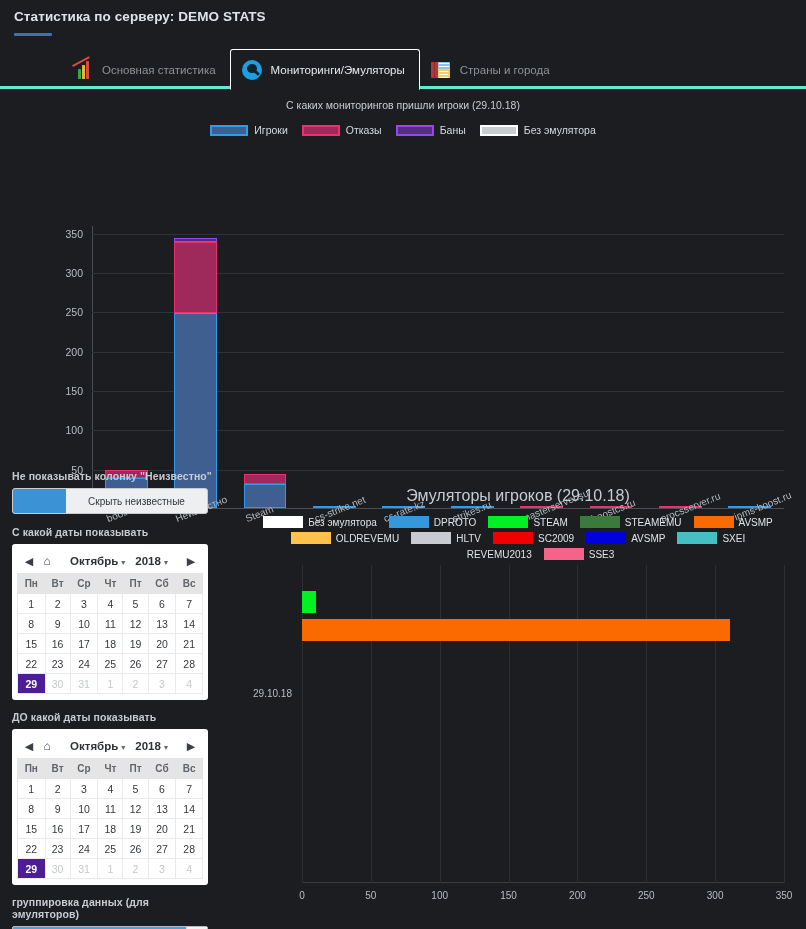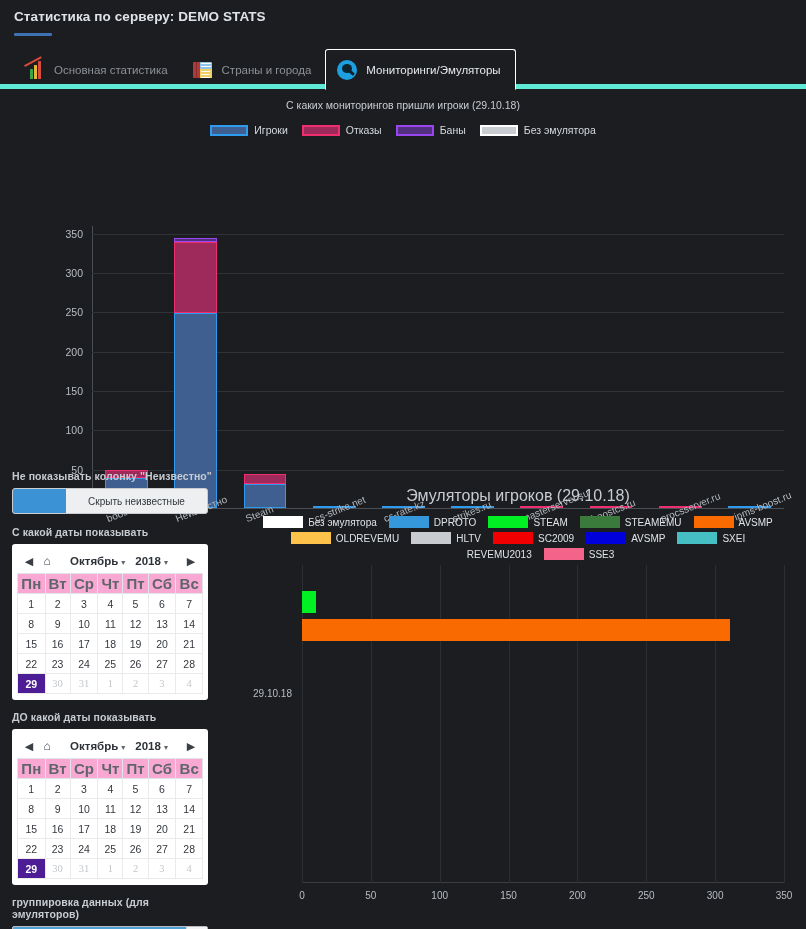--- a/index.html
+++ b/index.html
@@ -18,21 +18,22 @@
     letter-spacing: .1px;
   }
   .title-rule {
     width: 38px; height: 3px; background: #3f72b5;
     margin: 9px 0 0 0; border-radius: 1px;
   }
 
   
   .tabbar {
     position: relative; margin-top: 11px; height: 42px;
-    border-bottom: 5px solid #5eead4;
+    border-bottom: 3px solid #5eead4;
+    padding-left: 48px;
   }
   .tabs { display: flex; align-items: flex-end; height: 42px; padding-left: 14px; }
   .tab {
     display: flex; align-items: center; gap: 8px;
     height: 41px; padding: 0 14px 0 10px;
     color: #8d9298; font-size: 11.5px; white-space: nowrap;
     cursor: pointer; position: relative; top: 1px;
   }
   .tab.active {
     color: #e6eaee;
@@ -107,25 +108,25 @@
                 color:#32373c; font-size:10px; }
 
   .cal { width:196px; background:#fff; border-radius:3px; padding:5px 5px 6px; margin-top:4px; }
   .cal-head { display:flex; align-items:center; height:24px; padding:0 3px; }
   .cal-nav { width:18px; text-align:center; color:#3a3f45; font-size:11px; cursor:pointer; }
   .cal-home { width:18px; text-align:center; color:#3a3f45; font-size:12px; cursor:pointer; }
   .cal-mid { flex:1; display:flex; justify-content:center; gap:10px; }
   .cal-sel { color:#2d3238; font-size:11.5px; font-weight:bold; cursor:pointer; }
   .cal-sel:after { content:'▾'; font-size:8px; margin-left:3px; font-weight:normal; color:#60666d;}
   table.caltbl { border-collapse:collapse; width:100%; }
-  table.caltbl th { background:#f9a8d4; color:#5f656b; font-size:15px; font-weight:bold;
+  table.caltbl th { background:#e5e5e5; color:#5f656b; font-size:10px; font-weight:bold;
                     height:20px; border:1px solid #e2e4e7; }
   table.caltbl td { height:20px; text-align:center; color:#33383e; font-size:10.5px;
                     border:1px solid #e9eaec; cursor:pointer; }
-  table.caltbl td.out { color:#c3c7cb;font-family:Liberation Serif, serif; }
+  table.caltbl td.out { color:#c3c7cb; }
   table.caltbl td.sel { background:#4c1d95; color:#fff; font-weight:bold; }
 
   .listbox { width:196px; height:46px; background:#fff; border:1px solid #b9bdc2;
              border-radius:2px; margin-top:4px; position:relative; overflow:hidden; }
   .listbox .opt { height:21px; line-height:21px; padding-left:8px; font-size:12px; color:#23282d; cursor:pointer;}
   .listbox .opt.sel { background:#4d9fd4; color:#fff; margin-right:21px;}
   .lb-scroll { position:absolute; right:0; top:0; width:21px; height:100%; background:#f1f2f4;
                border-left:1px solid #d3d6da; }
   .lb-scroll .arr { text-align:center; color:#6b7178; font-size:9px; line-height:16px; }
 
@@ -160,35 +161,35 @@
     <div class="tab">
       <span class="tab-icon ic-bars">
         <b></b>
           <i></i>
           <i></i>
           <i></i>
           <i></i>
       </span>
       <span>Основная статистика</span>
     </div>
+    <div class="tab active">
+      <span class="tab-icon ic-mon">
+        <span class="circ"></span>
+          <span class="inner"></span>
+          <span class="handle"></span>
+      </span>
+      <span>Мониторинги/Эмуляторы</span>
+    </div>
     <div class="tab">
       <span class="tab-icon ic-book">
         <span class="b1"></span>
           <span class="b2"></span>
           <span class="b3"></span>
       </span>
       <span>Страны и города</span>
-    </div>
-    <div class="tab active">
-      <span class="tab-icon ic-mon">
-        <span class="circ"></span>
-          <span class="inner"></span>
-          <span class="handle"></span>
-      </span>
-      <span>Мониторинги/Эмуляторы</span>
     </div>
   </div>
 </div>
 
 <div class="chart1">
   <div class="c1-title">С каких мониторингов пришли игроки (29.10.18)</div>
   <div class="c1-legend" id="c1-legend">
       <div class="lg">
         <span class="lg-sw" style="background: rgb(62, 95, 143); border-color: rgb(46, 155, 239);"></span>
         <span class="lg-tx">Игроки</span>

